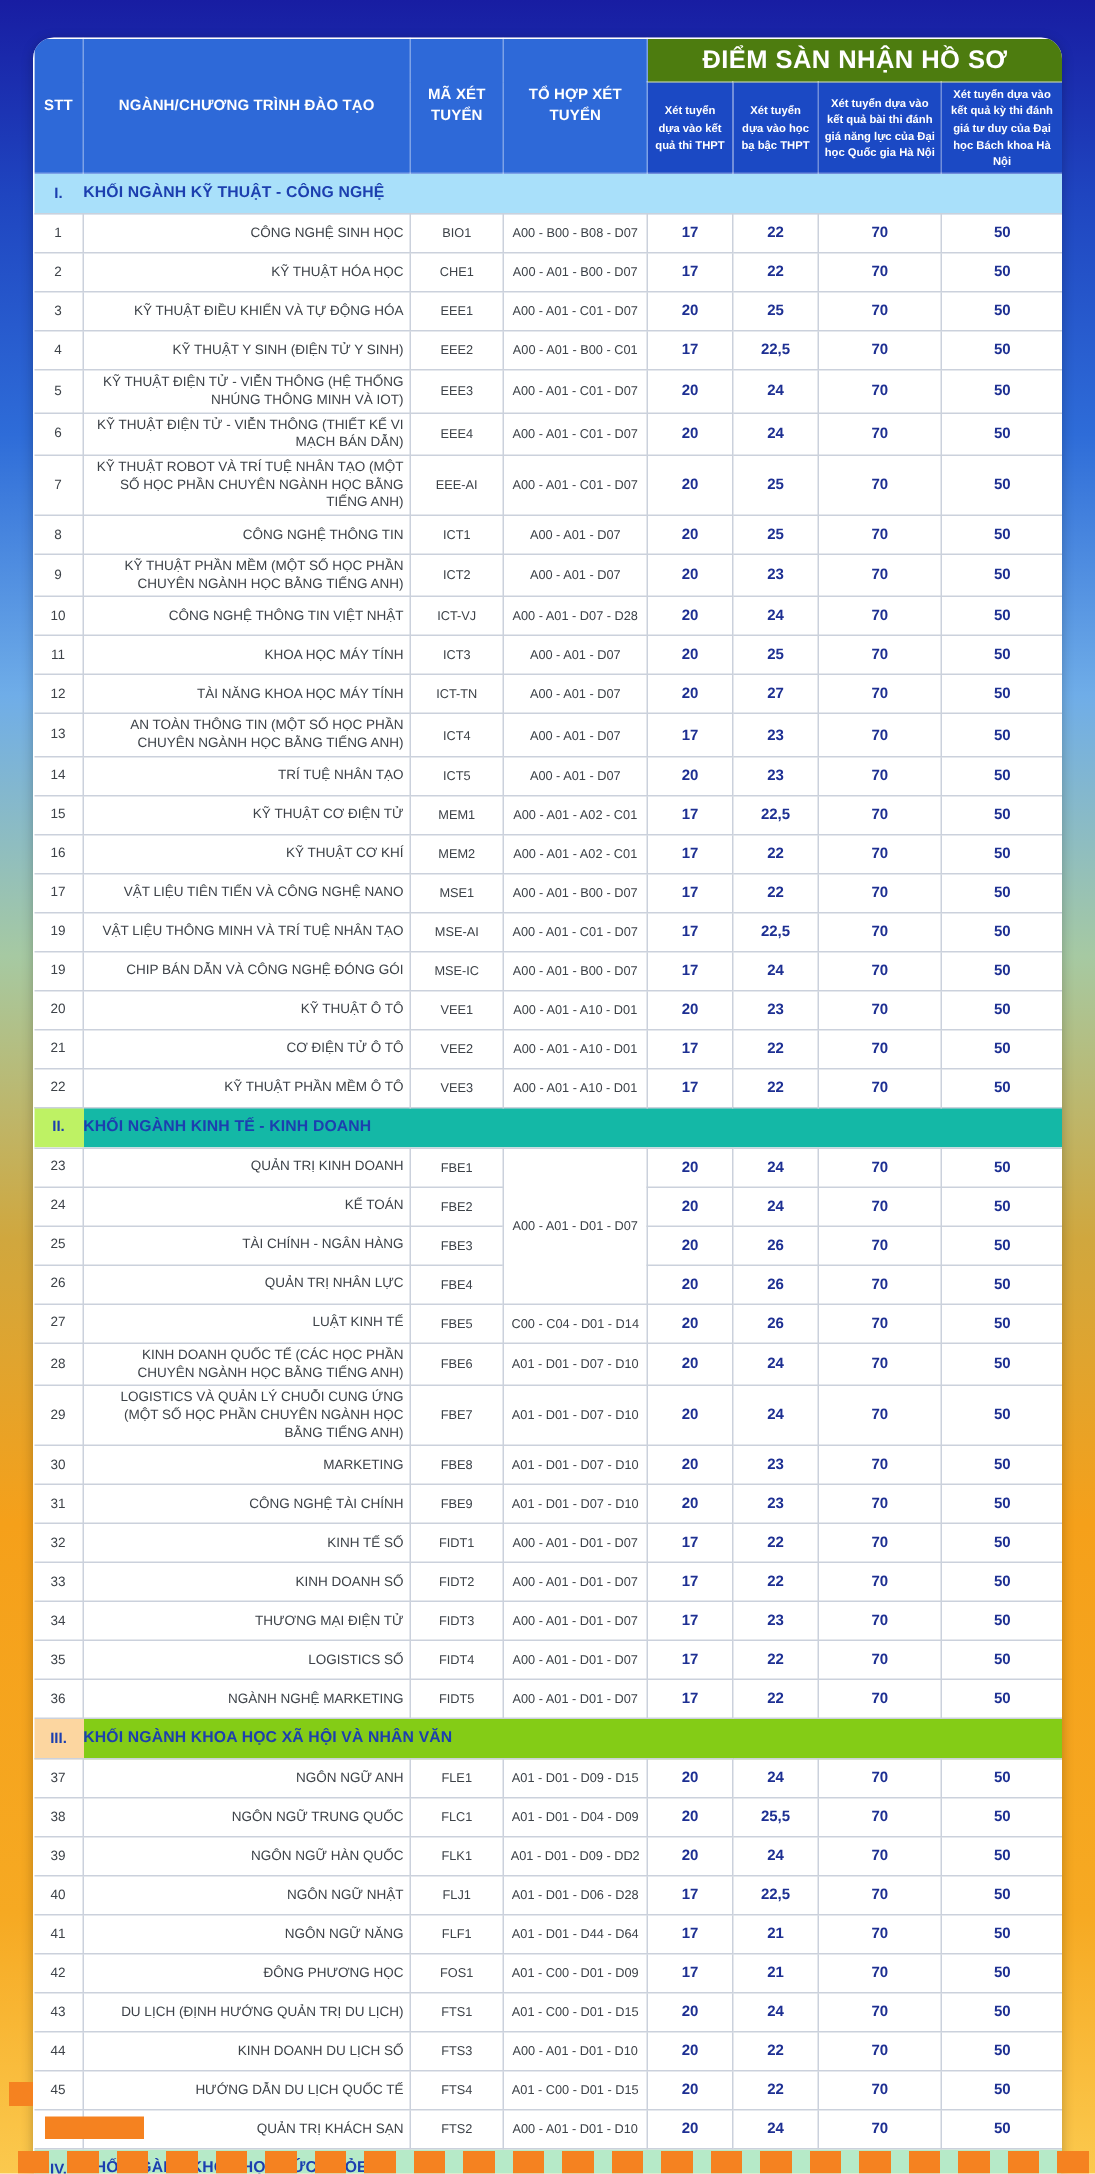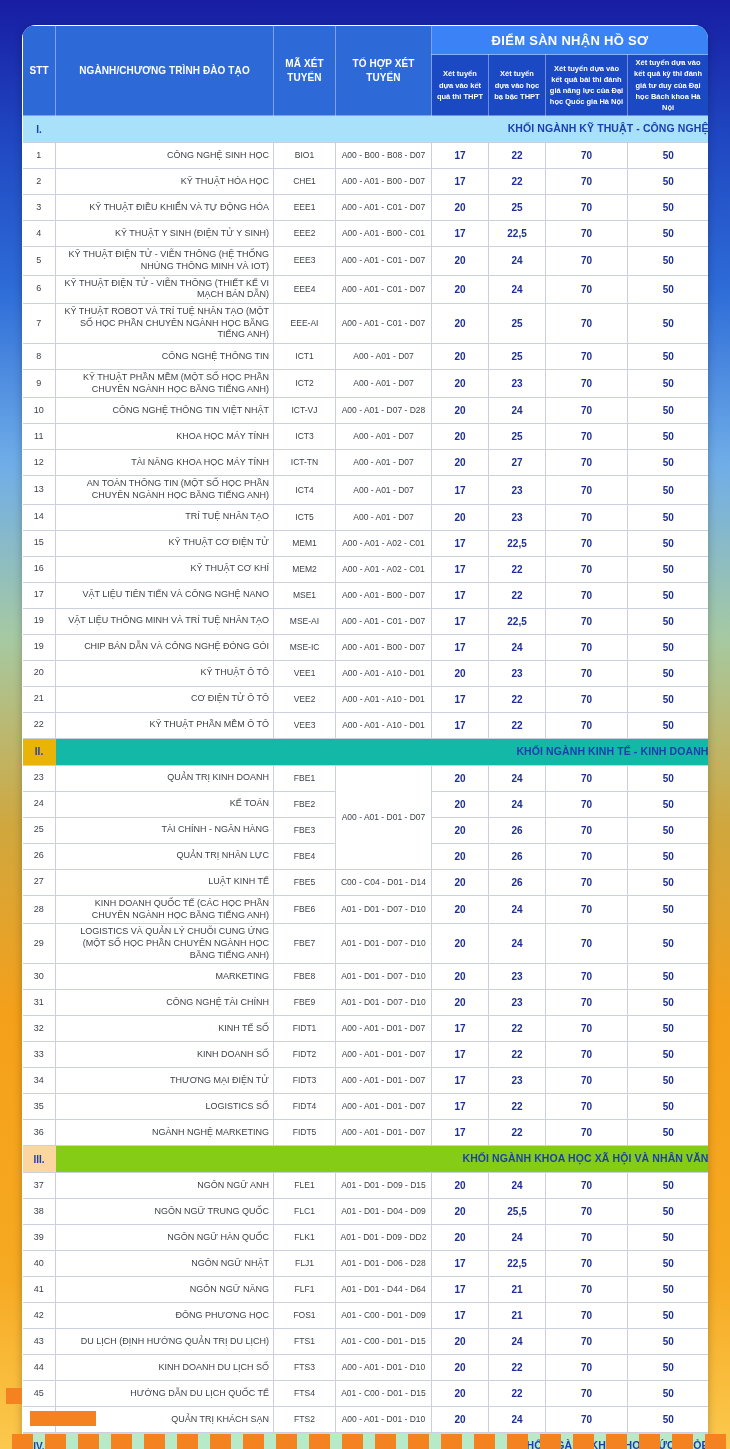--- a/index.html
+++ b/index.html
@@ -15,40 +15,40 @@
     background:#ffffff;border-radius:14px;overflow:hidden;
     box-shadow:0 2px 8px rgba(0,0,0,.25);
   }
   table{width:686px;border-collapse:collapse;table-layout:fixed;}
   
   thead th{
     color:#fff;vertical-align:middle;text-align:center;
     border:1px solid rgba(255,255,255,.38);padding:2px 3px;
   }
   th.main{background:#2E69D8;font-size:10px;line-height:1.35;letter-spacing:.1px;}
-  th.group{background:#3b82f6;font-size:13px;height:24px;letter-spacing:.3px;}
+  th.group{background:#4d7c0f;font-size:17px;height:24px;letter-spacing:.3px;}
   th.sub{background:#1B49C4;font-size:7.5px;font-weight:600;line-height:1.5;height:50px;}
   
   tbody td{
     border:1px solid #CBD1DC;font-size:9px;color:#3D4248;
     padding:2px 4px;height:21px;vertical-align:middle;line-height:1.3;
     background:#fff;
   }
   tbody td:first-child{border-left:none;}
   tbody td:last-child{border-right:none;}
   tbody tr:last-child td{border-bottom:none;}
   .c-stt{text-align:center;}
   .c-major{text-align:right;padding-left:8px;}
   .c-code,.c-combo{text-align:center;font-size:8.5px;white-space:nowrap;}
   .c-score{text-align:center;font-weight:bold;color:#1D2F92;font-size:10px;}
   tr.section td{
     border:none;color:#1C3FAF;font-weight:bold;height:22px;padding:2px 0;
   }
   .sec-num{text-align:center;font-size:10px;}
-  .sec-title{text-align:right;font-size:10.5px;letter-spacing:.1px;padding-left:2px;}
+  .sec-title{text-align:left;font-size:10.5px;letter-spacing:.1px;padding-left:2px;}
   
   .deco-strip{
     position:absolute;left:12px;right:0;bottom:0;height:15px;
     background:repeating-linear-gradient(90deg,#F58220 0 21px,rgba(0,0,0,0) 21px 33px);
   }
   .deco-sq{position:absolute;background:#F58220;}
   .sq-a{left:6px;top:1388px;width:16px;height:16px;}
   .sq-b{left:30px;top:1411px;width:66px;height:15px;}
 </style>
 </head>
@@ -300,21 +300,21 @@
           <td class="c-stt">22</td>
           <td class="c-major">KỸ THUẬT PHẦN MỀM Ô TÔ</td>
           <td class="c-code">VEE3</td>
           <td class="c-combo">A00 - A01 - A10 - D01</td>
           <td class="c-score">17</td>
           <td class="c-score">22</td>
           <td class="c-score">70</td>
           <td class="c-score">50</td>
         </tr>
         <tr class="section">
-          <td class="sec-num" style="background: #eab308;">II.</td>
+          <td class="sec-num" style="background: #bef264;">II.</td>
           <td class="sec-title" colspan="7" style="background: #14b8a6;">KHỐI NGÀNH KINH TẾ - KINH DOANH</td>
         </tr>
         <tr>
           <td class="c-stt">23</td>
           <td class="c-major">QUẢN TRỊ KINH DOANH</td>
           <td class="c-code">FBE1</td>
           <td class="c-combo" rowspan="4">A00 - A01 - D01 - D07</td>
           <td class="c-score">20</td>
           <td class="c-score">24</td>
           <td class="c-score">70</td>

